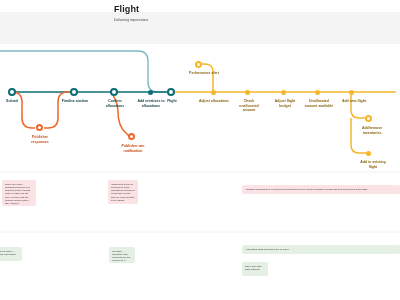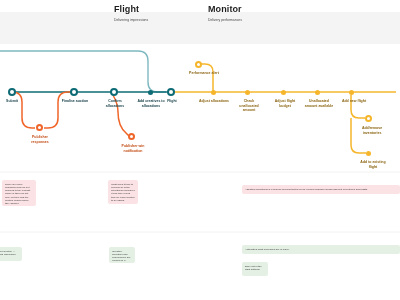--- a/index.html
+++ b/index.html
@@ -70,24 +70,20 @@
 
 <div id="stage">
 
   <div class="phase-band"></div>
 
   <div class="phase" id="phase-flight">
     <div class="phase-title">Flight</div>
     <div class="phase-sub">Delivering impressions</div>
   </div>
 
-  <div class="phase" id="phase-monitor">
-    <div class="phase-title">Monitor</div>
-    <div class="phase-sub">Delivery performances</div>
-  </div>
 
   <svg id="lines" viewBox="0 0 400 300" xmlns="http://www.w3.org/2000/svg">
 
     <path d="M0,51 L138,51 Q148,51 148,61 L148,82 Q148,92 158,92 L166,92" fill="none" stroke="#7fb8c0" stroke-width="1.4"></path>
 
     <path d="M10,92 L170,92" fill="none" stroke="#0d6b75" stroke-width="1.7"></path>
 
     <path d="M12,92 Q22,92 22,102 L22,118 Q22,128 32,128 L35,128" fill="none" stroke="#f0662a" stroke-width="1.5"></path>
     <path d="M44,128 L48,128 Q58,128 58,118 L58,102 Q58,92 68,92 L72,92" fill="none" stroke="#f0662a" stroke-width="1.5"></path>
 

